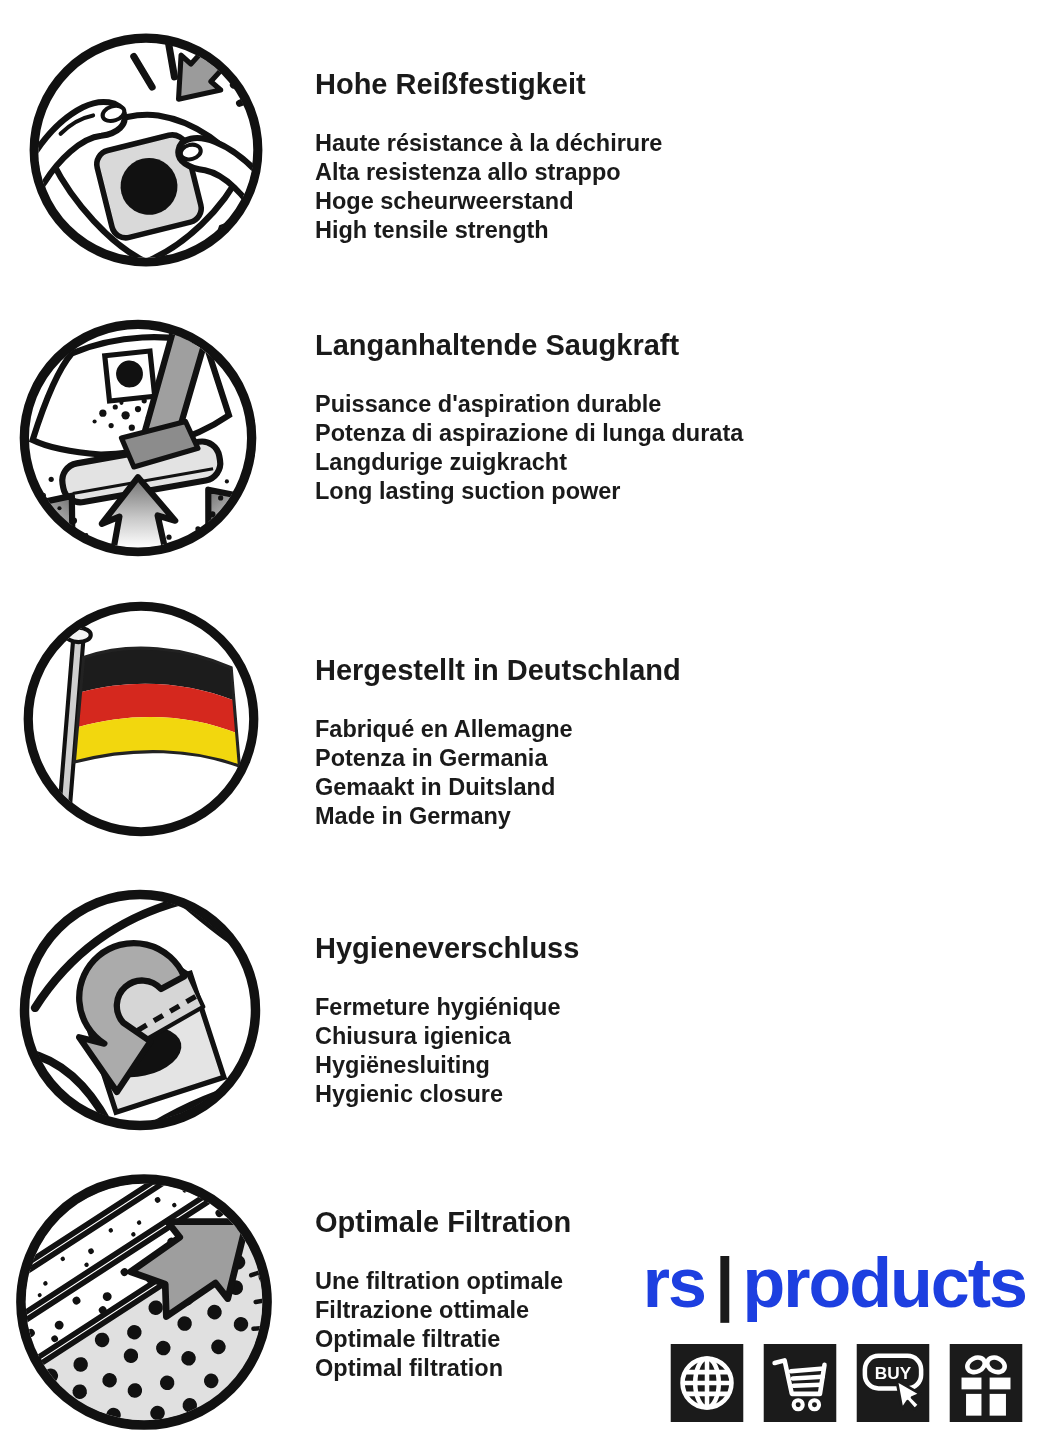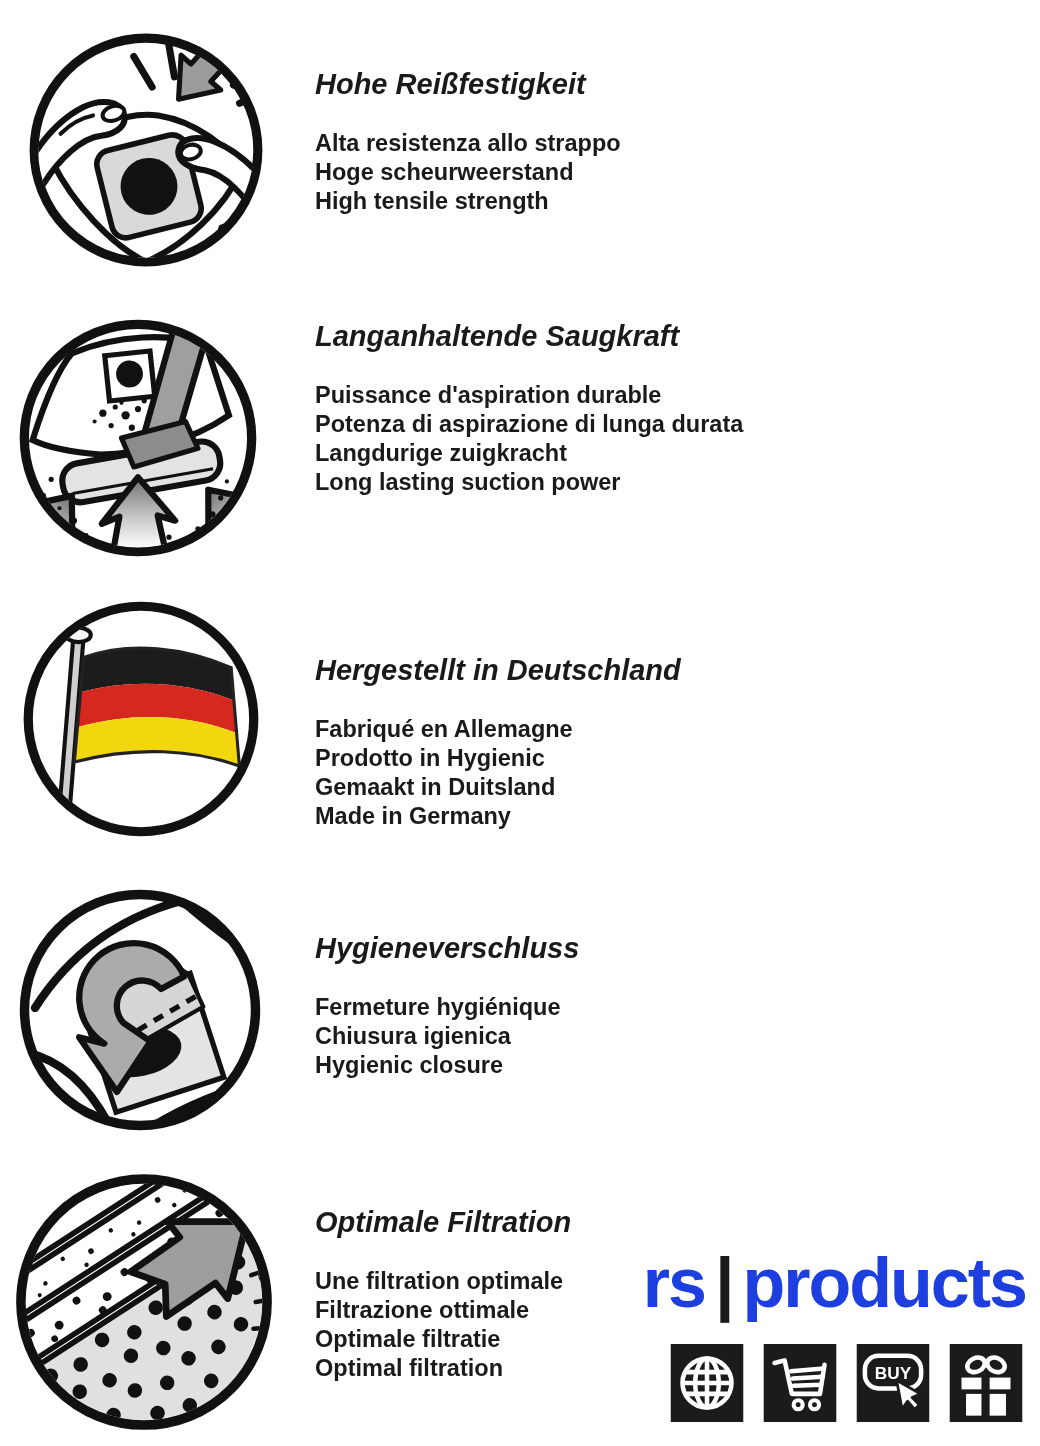--- a/index.html
+++ b/index.html
@@ -4,21 +4,21 @@
 <style>
   html,body{margin:0;padding:0;}
   body{
     width:1040px;height:1446px;background:#ffffff;position:relative;overflow:hidden;
     font-family:"Liberation Sans",sans-serif;color:#1a1a1a;
   }
   .sheet{position:absolute;inset:0;}
   .icon{position:absolute;}
   .icon svg{display:block;width:100%;height:100%;}
   .txt{position:absolute;left:315px;width:620px;}
-  .txt h2{font-size:29px;line-height:33px;margin:0 0 28px;font-weight:bold;font-style:italic;}
+  .txt h2{font-size:29px;line-height:33px;margin:0 0 28px;font-weight:bold;}
   .txt p{font-size:23.5px;line-height:29px;margin:0;font-weight:bold;}
   .logo{
     position:absolute;right:14px;top:1243px;
     font-size:70px;font-weight:bold;letter-spacing:-2px;white-space:nowrap;text-align:center;
   }
   .logo .pipe{margin:0 10px;font-weight:bold;}
   .tiles{position:absolute;left:667px;top:1344px;display:flex;gap:13px;}
   .tile{width:80px;height:78px;}
   .tile svg{display:block;width:100%;height:100%;}
 </style>
@@ -52,20 +52,21 @@
           <line x1="126" y1="58" x2="108" y2="28"></line>
           <line x1="148" y1="48" x2="142" y2="14"></line>
           <line x1="206" y1="56" x2="228" y2="34"></line>
           <line x1="212" y1="74" x2="238" y2="64"></line>
         </g>
       </g>
     </svg>
   </div>
   <div class="txt" style="top:68px">
     <h2>Hohe Reißfestigkeit</h2>
+    <p>Haute résistance à la déchirure</p>
     <p>Alta resistenza allo strappo</p>
     <p>Hoge scheurweerstand</p>
     <p>High tensile strength</p>
   </div>
 
   <div class="icon" style="left:14px;top:314px;width:248px;height:248px">
     <svg viewBox="0 0 240 240">
       <defs>
         <clipPath id="c2">
             <circle cx="120" cy="120" r="106"></circle>
@@ -125,21 +126,21 @@
             <circle cx="178" cy="208" r="2.5"></circle>
             <circle cx="192" cy="194" r="3"></circle>
           <circle cx="200" cy="178" r="2.5"></circle>
             <circle cx="206" cy="162" r="2"></circle>
             <circle cx="94" cy="238" r="2"></circle>
           <circle cx="160" cy="236" r="2"></circle>
         </g>
       </g>
     </svg>
   </div>
-  <div class="txt" style="top:320px">
+  <div class="txt" style="top:329px">
     <h2>Langanhaltende Saugkraft</h2>
     <p>Puissance d'aspiration durable</p>
     <p>Potenza di aspirazione di lunga durata</p>
     <p>Langdurige zuigkracht</p>
     <p>Long lasting suction power</p>
   </div>
 
   <div class="icon" style="left:18px;top:596px;width:246px;height:246px">
     <svg viewBox="0 0 240 240">
       <defs>
@@ -154,21 +155,21 @@
         <path d="M64,60 C110,44 162,50 208,70 L211,102 C166,84 112,80 61,94 Z" fill="#1c1c1c"></path>
         <path d="M61,94 C112,80 166,84 211,102 L214,134 C170,116 114,112 58,128 Z" fill="#d5281e"></path>
         <path d="M58,128 C114,112 170,116 214,134 L216,166 C172,150 116,146 55,162 Z" fill="#f2d70e"></path>
         <path d="M64,60 C110,44 162,50 208,70 L216,166 C172,150 116,146 55,162 Z" fill="none" stroke="#222" stroke-width="3"></path>
       </g>
     </svg>
   </div>
   <div class="txt" style="top:654px">
     <h2>Hergestellt in Deutschland</h2>
     <p>Fabriqué en Allemagne</p>
-    <p>Prodotto in Hygienic</p>
+    <p>Potenza in Germania</p>
     <p>Gemaakt in Duitsland</p>
     <p>Made in Germany</p>
   </div>
 
   <div class="icon" style="left:14px;top:884px;width:252px;height:252px">
     <svg viewBox="0 0 240 240">
       <defs>
           <clipPath id="c4">
             <circle cx="120" cy="120" r="106"></circle>
           </clipPath>
@@ -190,20 +191,21 @@
           <line x1="104" y1="140" x2="186" y2="122" stroke="#111" stroke-width="5" stroke-dasharray="10 8"></line>
         </g>
         <path d="M162,88 A52,52 0 1 0 86,152 L62,146 L98,198 L130,150 L104,132 A24,24 0 1 1 140,100 Z" fill="#ababab" stroke="#111" stroke-width="6" stroke-linejoin="round"></path>
       </g>
     </svg>
   </div>
   <div class="txt" style="top:932px">
     <h2>Hygieneverschluss</h2>
     <p>Fermeture hygiénique</p>
     <p>Chiusura igienica</p>
+    <p>Hygiënesluiting</p>
     <p>Hygienic closure</p>
   </div>
 
   <div class="icon" style="left:10px;top:1168px;width:268px;height:268px">
     <svg viewBox="0 0 240 240">
       <defs>
           <clipPath id="c5">
             <circle cx="120" cy="120" r="106"></circle>
           </clipPath>
         </defs>

